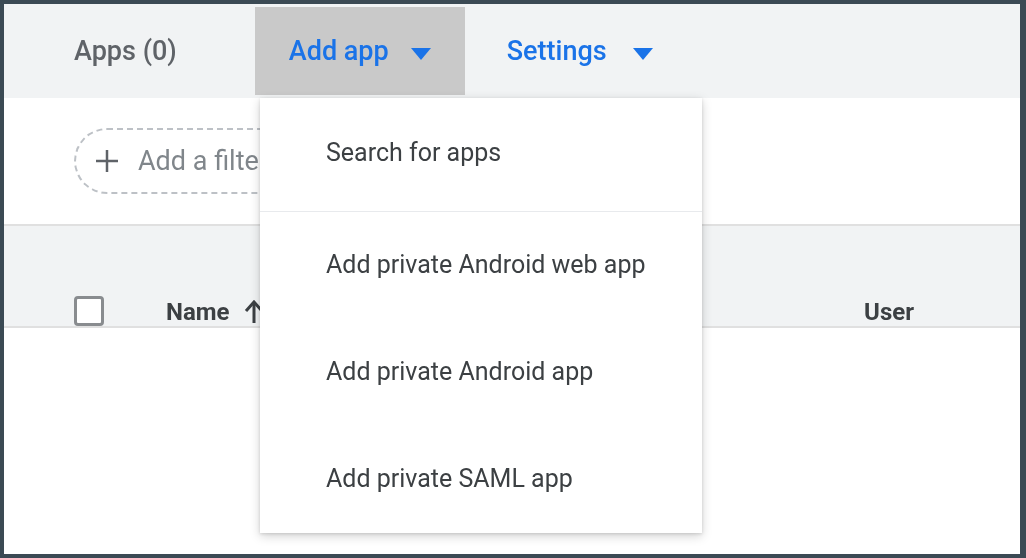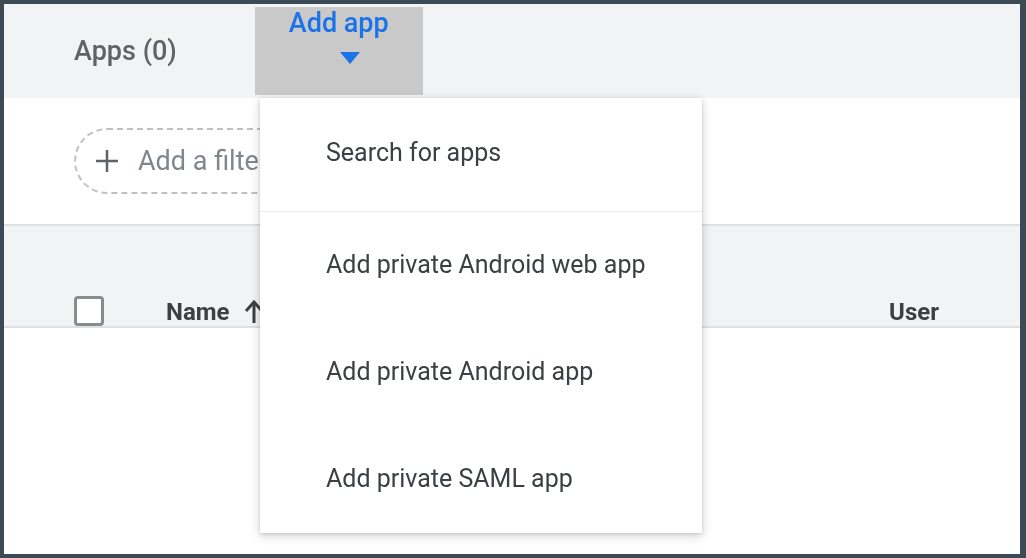--- a/index.html
+++ b/index.html
@@ -38,21 +38,20 @@
   }
   .dropdown-btn {
     display: inline-flex;
     align-items: center;
     color: #1a73e8;
     font-weight: 500;
     font-size: 27px;
     height: 88px;
     padding: 0 34px;
     cursor: pointer;
-    flex-direction: column;
   }
   .dropdown-btn.active {
     background: #c9c9c9;
   }
   .caret-down {
     margin-left: 22px;
     display: inline-block;
   }
   .caret-down.settings { margin-left: 26px; }
   .filter-row {
@@ -98,21 +97,21 @@
     cursor: pointer;
     background: #fff;
   }
   .col-name {
     display: inline-flex;
     align-items: center;
   }
   .sort-arrow { margin-left: 14px; display: inline-flex; }
   .col-user {
     margin-left: auto;
-    padding-right: 81px;
+    padding-right: 106px;
     margin-top: 16px;
   }
   
   .menu {
     position: absolute;
     left: 256px;
     top: 94px;
     width: 442px;
     background: #fff;
     box-shadow: 0 3px 10px rgba(0,0,0,0.18), 0 1px 3px rgba(0,0,0,0.12);
@@ -138,20 +137,28 @@
 
     <span class="dropdown-btn active">
       <span>Add app</span>
       <span class="caret-down">
         <svg width="20" height="12" viewBox="0 0 20 12">
             <polygon points="0,0 20,0 10,12" fill="#1a73e8"></polygon>
           </svg>
       </span>
     </span>
 
+    <span class="dropdown-btn">
+      <span>Settings</span>
+      <span class="caret-down settings">
+        <svg width="20" height="12" viewBox="0 0 20 12">
+            <polygon points="0,0 20,0 10,12" fill="#1a73e8"></polygon>
+          </svg>
+      </span>
+    </span>
   </div>
 
   <div class="filter-row">
     <span class="filter-chip">
       <span class="plus">
         <svg width="26" height="26" viewBox="0 0 26 26">
           <line x1="13" y1="2" x2="13" y2="24" stroke="#5f6368" stroke-width="2.5"></line>
           <line x1="2" y1="13" x2="24" y2="13" stroke="#5f6368" stroke-width="2.5"></line>
         </svg>
       </span>

